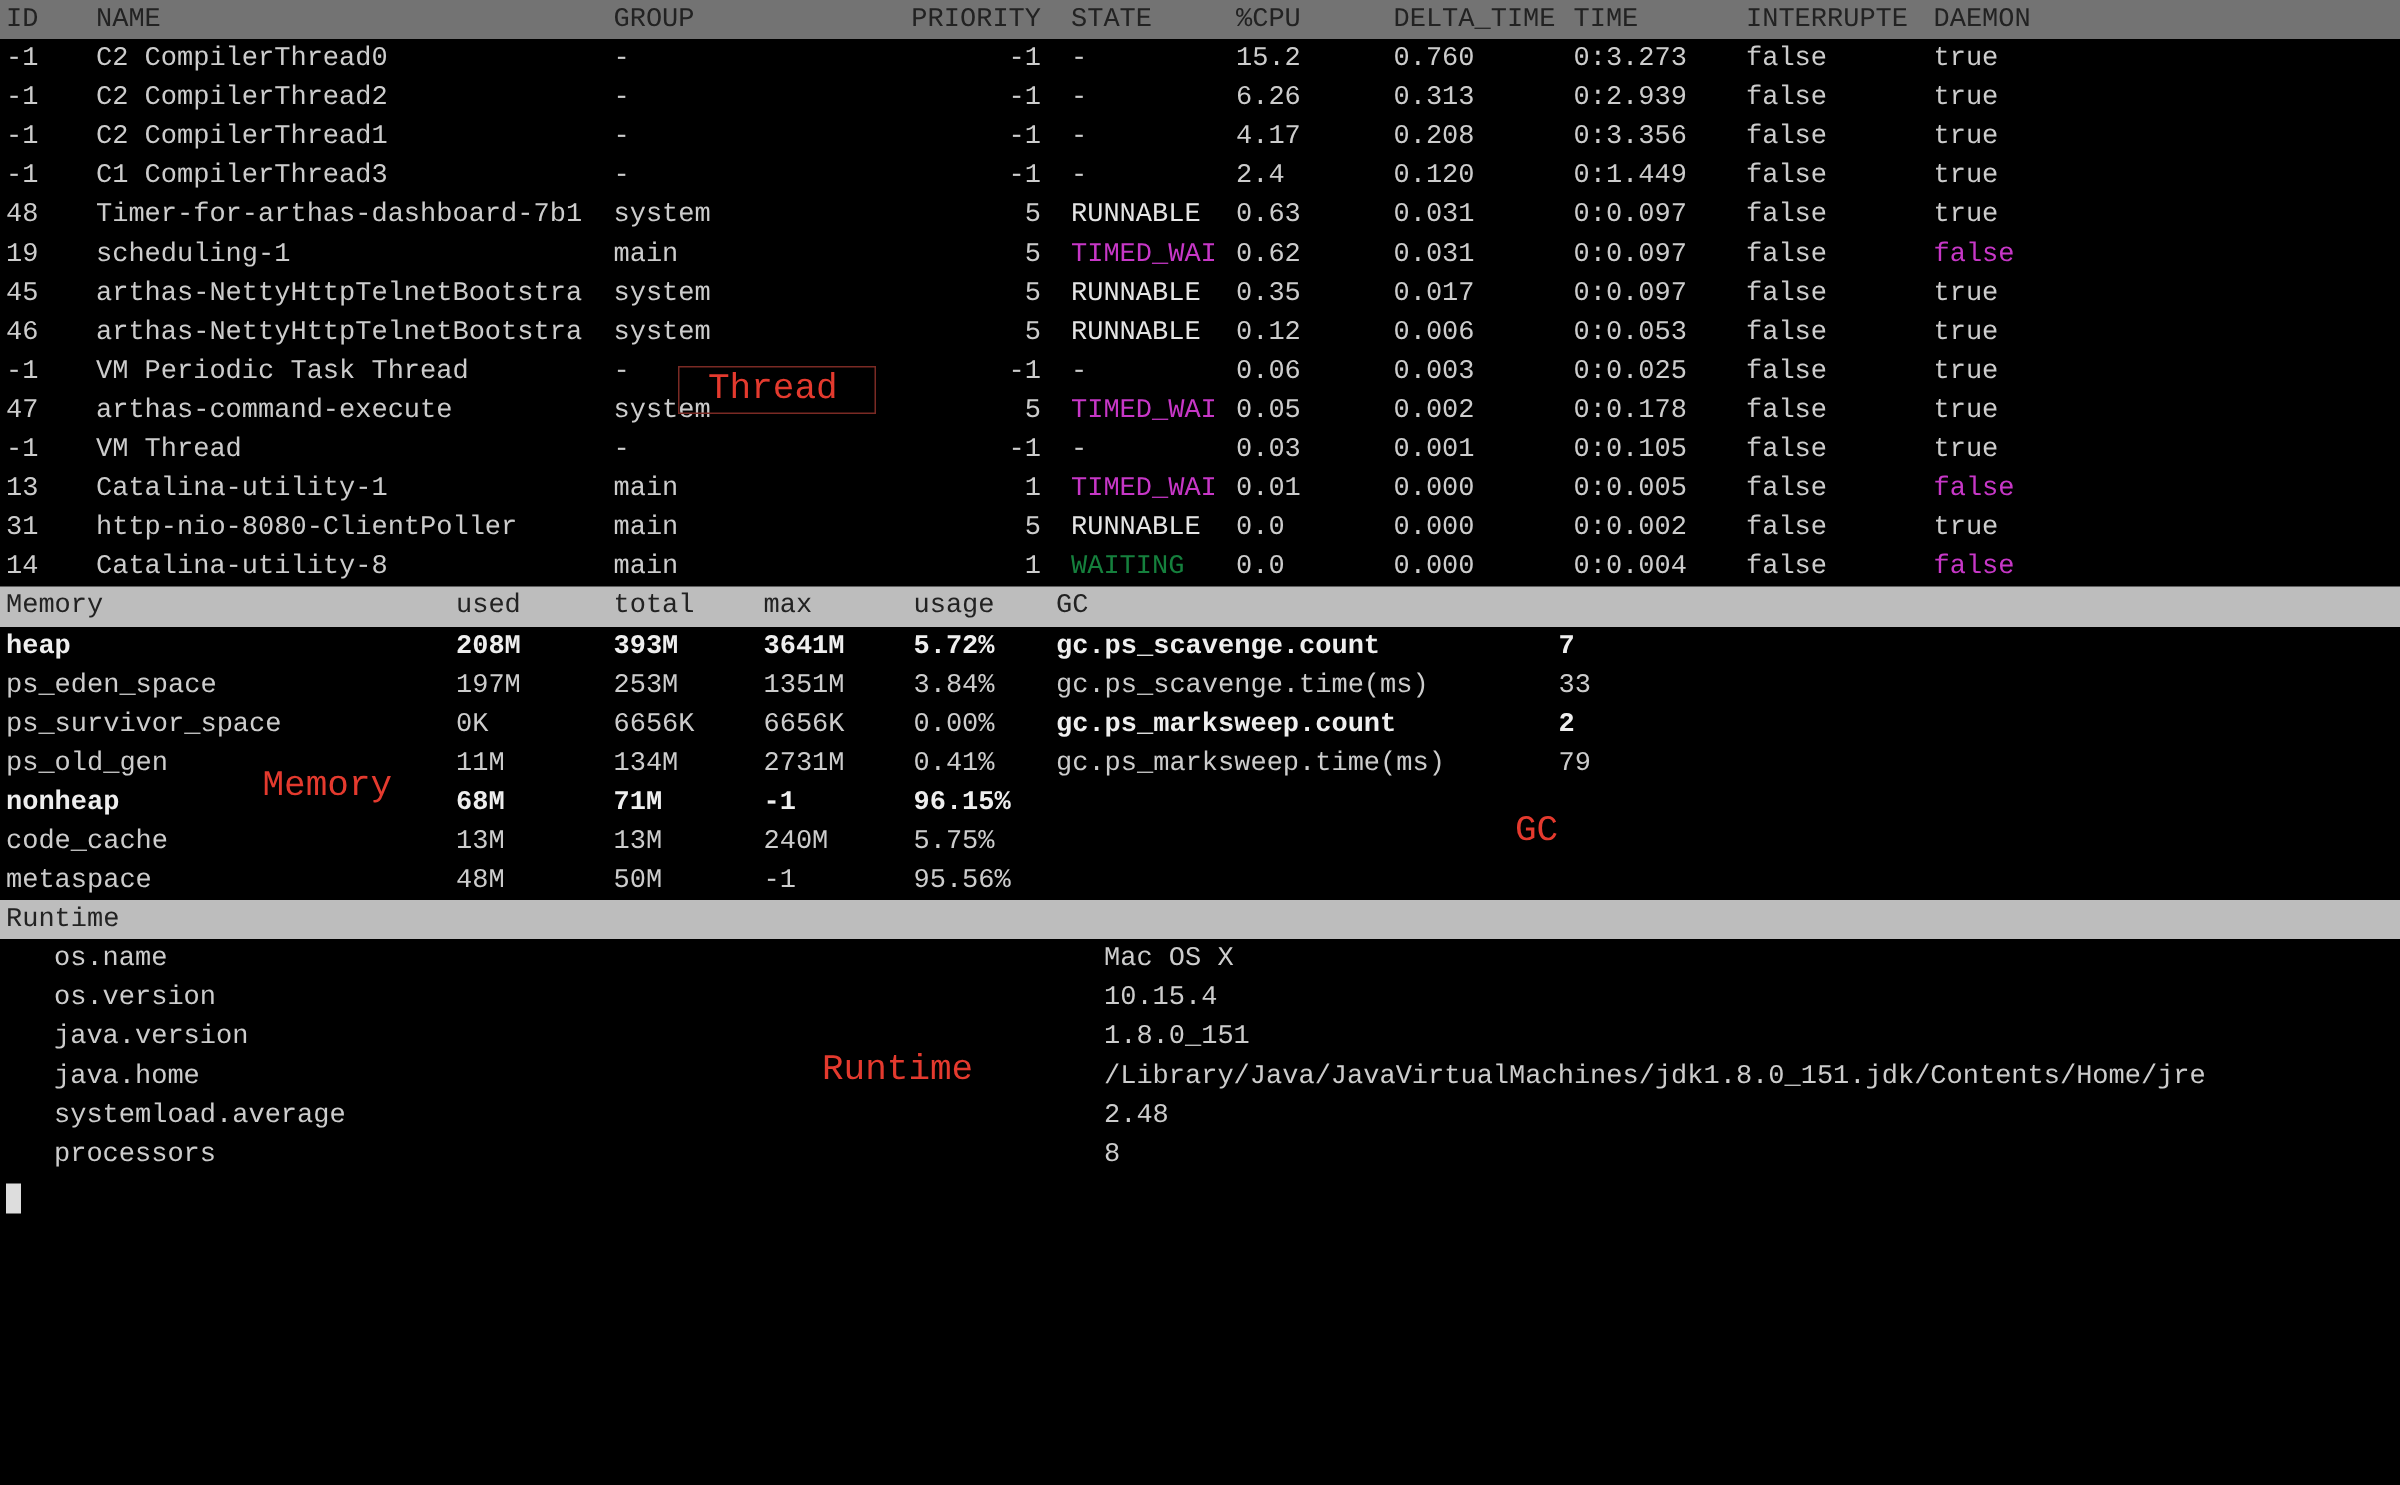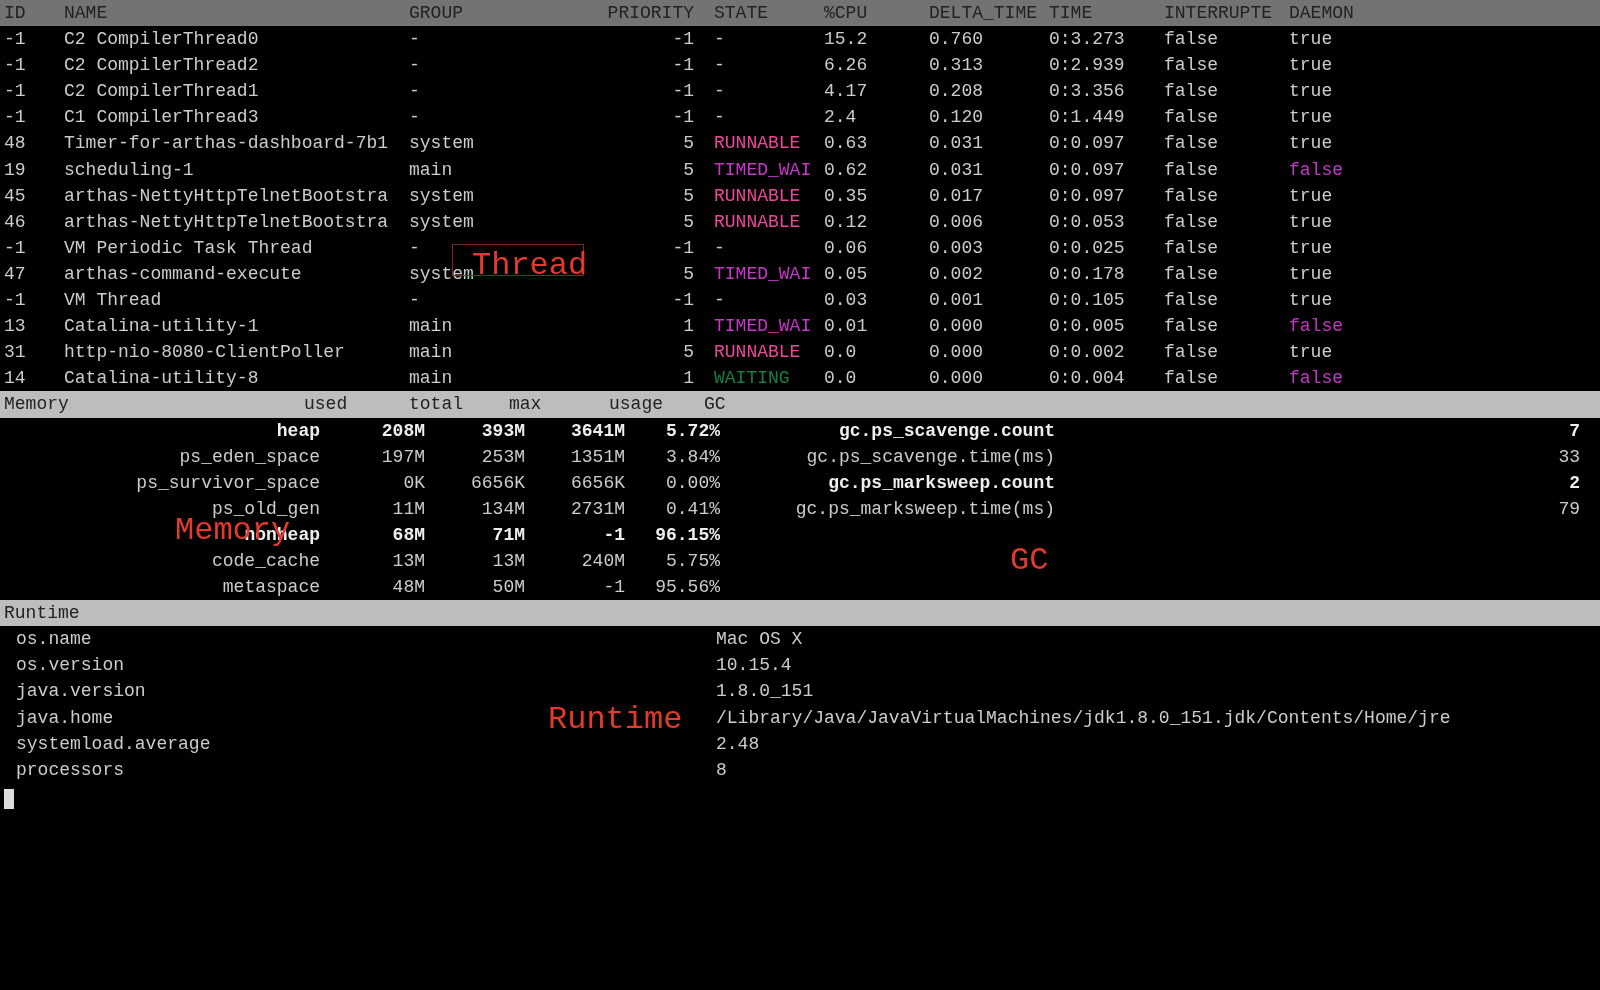--- a/index.html
+++ b/index.html
@@ -24,44 +24,44 @@
   .c-id    { width: 60px; }
   .c-name  { width: 345px; white-space: nowrap; overflow: hidden; }
   .c-group { width: 175px; }
   .c-prio  { width: 110px; text-align:right; padding-right: 20px;}
   .c-state { width: 110px; }
   .c-cpu   { width: 105px; }
   .c-delta { width: 120px; }
   .c-time  { width: 115px; }
   .c-int   { width: 125px; }
   .c-dae   { width: 90px;  }
-  .green  { color: #ec4899; }
+  .green  { color: #e5e5e5; }
   .magenta{ color: #c737c7; }
   .yellow { color: #15803d; }
   .bold   { font-weight: 700; color:#eee;}
   
   .mem-hdr { background:#bdbdbd; color:#222; display:flex; padding:0 4px;}
   .m-name  { width:300px;}
   .m-used  { width:105px;}
   .m-total { width:100px;}
   .m-max   { width:100px;}
   .m-usage { width:95px;}
   .m-gcname{ width:335px;}
   .m-gcval { flex:1;}
-  .mem-row { display:flex; padding:0 20px;text-align:right;}
+  .mem-row { display:flex; padding:0 4px;}
   
   .rt-hdr  { background:#bdbdbd; color:#222; padding:0 4px;}
-  .rt-row  { display:flex; padding:0 16px;}
+  .rt-row  { display:flex; padding:0 16px;margin-left:20px;}
   .rt-key  { width:700px;}
   .rt-val  { flex:1;}
   
   .lab {
     position:absolute;
     color:#e43a2e;
-    font-size:32px;
+    font-size:24px;
     font-weight:400;
     pointer-events:none;
   }
   .thread-box {
     position:absolute;
     border:1px solid #7a2a24;
     pointer-events:none;
   }
   .cursor {
     display:inline-block;

